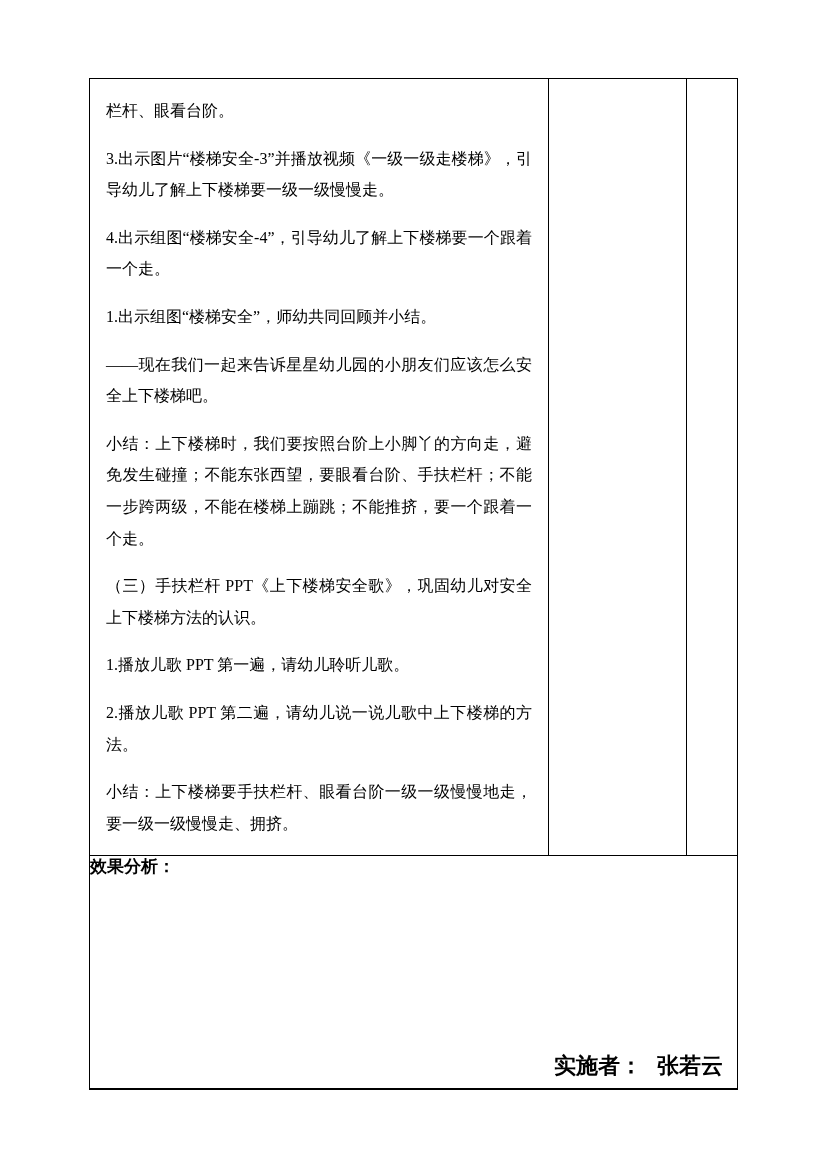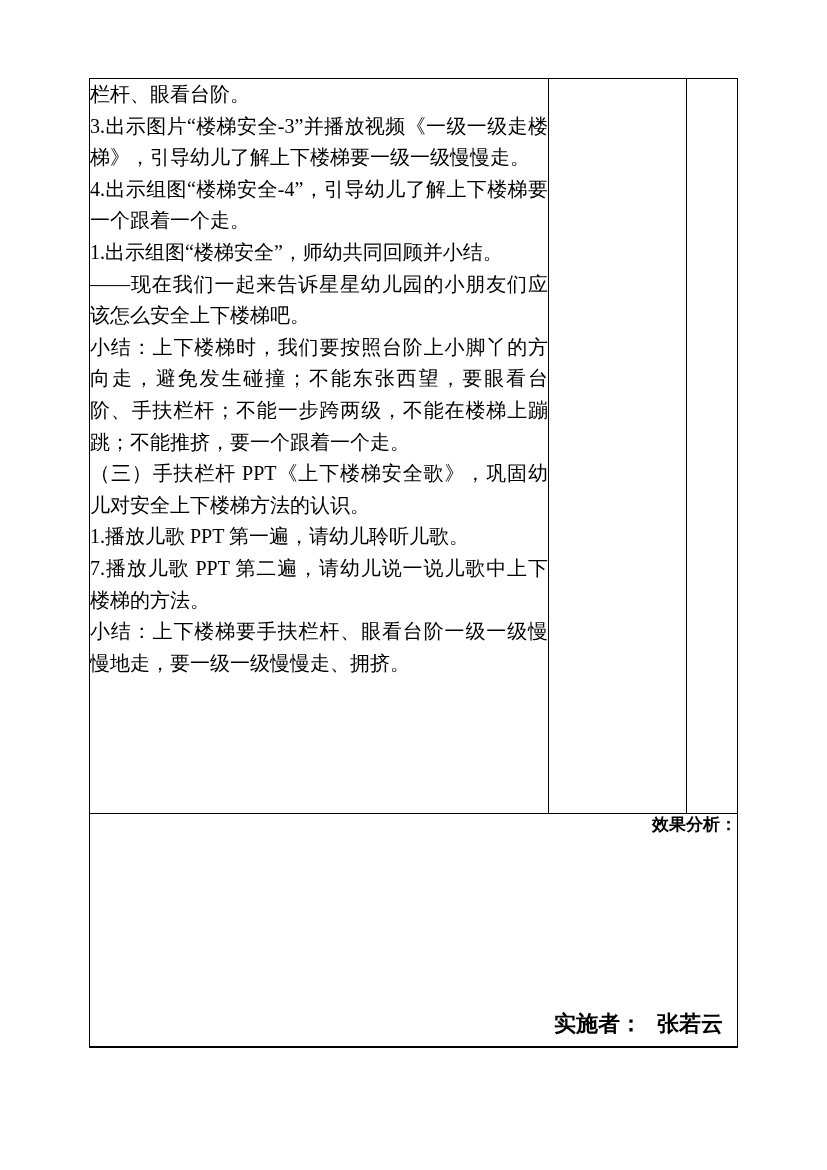--- a/index.html
+++ b/index.html
@@ -23,28 +23,28 @@
     width: 648px;
     border-collapse: collapse;
     table-layout: fixed;
   }
   table.doc-table td {
     border: 1px solid #000000;
     vertical-align: top;
     padding: 0;
   }
   tr.content-row { height: 735px; }
-  tr.analysis-row { height: 233px; text-align: right; }
+  tr.analysis-row { height: 233px; }
   tr.analysis-row td { border-bottom: 2px solid #000000; }
   td.main-cell {
     padding: 5px 8px 0 8px;
   }
   .para {
-    margin: 0;
-    font-size: 20px;
+    margin: 16px;
+    font-size: 16px;
     line-height: 31.6px;
     text-align: justify;
     text-justify: inter-ideograph;
     word-break: break-all;
   }
   td.analysis-cell {
     position: relative;
     padding: 14px 10px;
   }
   .analysis-label {
@@ -77,21 +77,21 @@
       <td class="main-cell">
         <div>
               <p class="para">栏杆、眼看台阶。</p>
               <p class="para">3.出示图片“楼梯安全-3”并播放视频《一级一级走楼梯》，引导幼儿了解上下楼梯要一级一级慢慢走。</p>
               <p class="para">4.出示组图“楼梯安全-4”，引导幼儿了解上下楼梯要一个跟着一个走。</p>
               <p class="para">1.出示组图“楼梯安全”，师幼共同回顾并小结。</p>
               <p class="para">——现在我们一起来告诉星星幼儿园的小朋友们应该怎么安全上下楼梯吧。</p>
               <p class="para">小结：上下楼梯时，我们要按照台阶上小脚丫的方向走，避免发生碰撞；不能东张西望，要眼看台阶、手扶栏杆；不能一步跨两级，不能在楼梯上蹦跳；不能推挤，要一个跟着一个走。</p>
               <p class="para">（三）手扶栏杆 PPT《上下楼梯安全歌》，巩固幼儿对安全上下楼梯方法的认识。</p>
               <p class="para">1.播放儿歌 PPT 第一遍，请幼儿聆听儿歌。</p>
-              <p class="para">7.播放儿歌 PPT 第二遍，请幼儿说一说儿歌中上下楼梯的方法。</p>
+              <p class="para">2.播放儿歌 PPT 第二遍，请幼儿说一说儿歌中上下楼梯的方法。</p>
               <p class="para">小结：上下楼梯要手扶栏杆、眼看台阶一级一级慢慢地走，要一级一级慢慢走、拥挤。</p>
             </div>
       </td>
       <td></td>
       <td></td>
     </tr>
     <tr class="analysis-row">
       <td colspan="3" class="analysis-cell">
         <div class="analysis-label">效果分析：</div>
         <div class="implementer">

